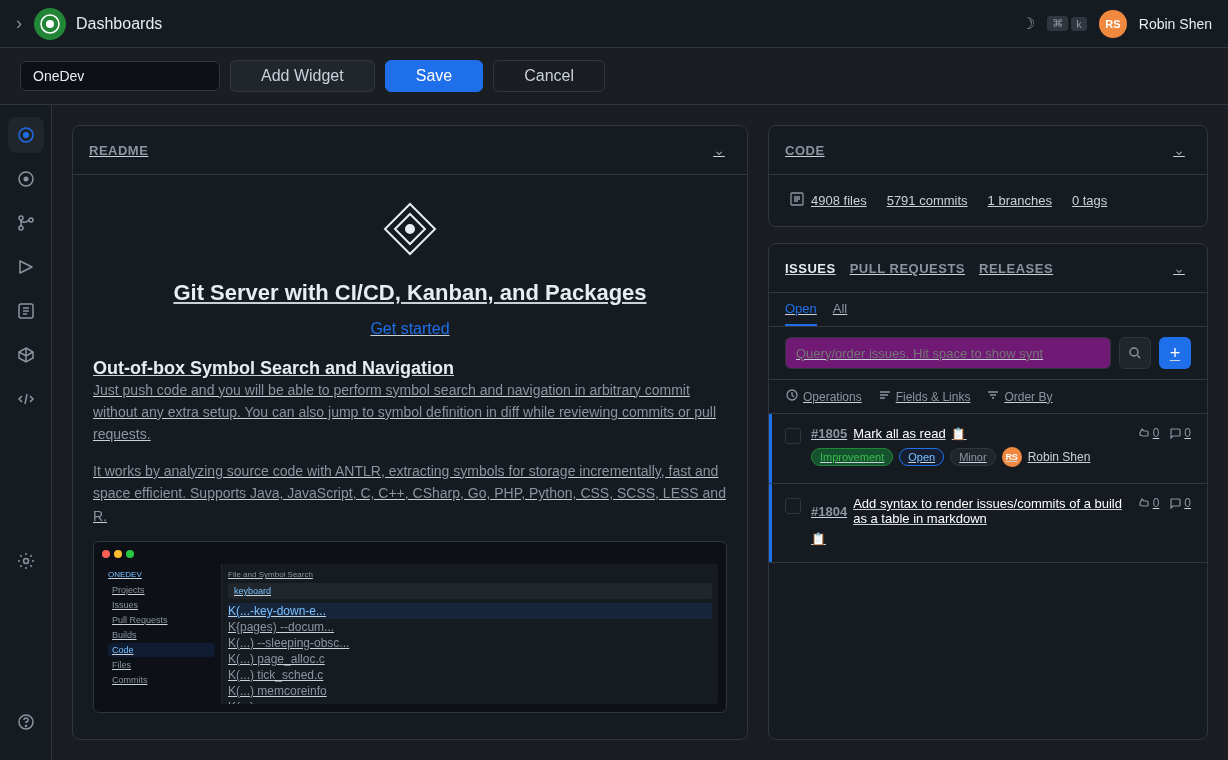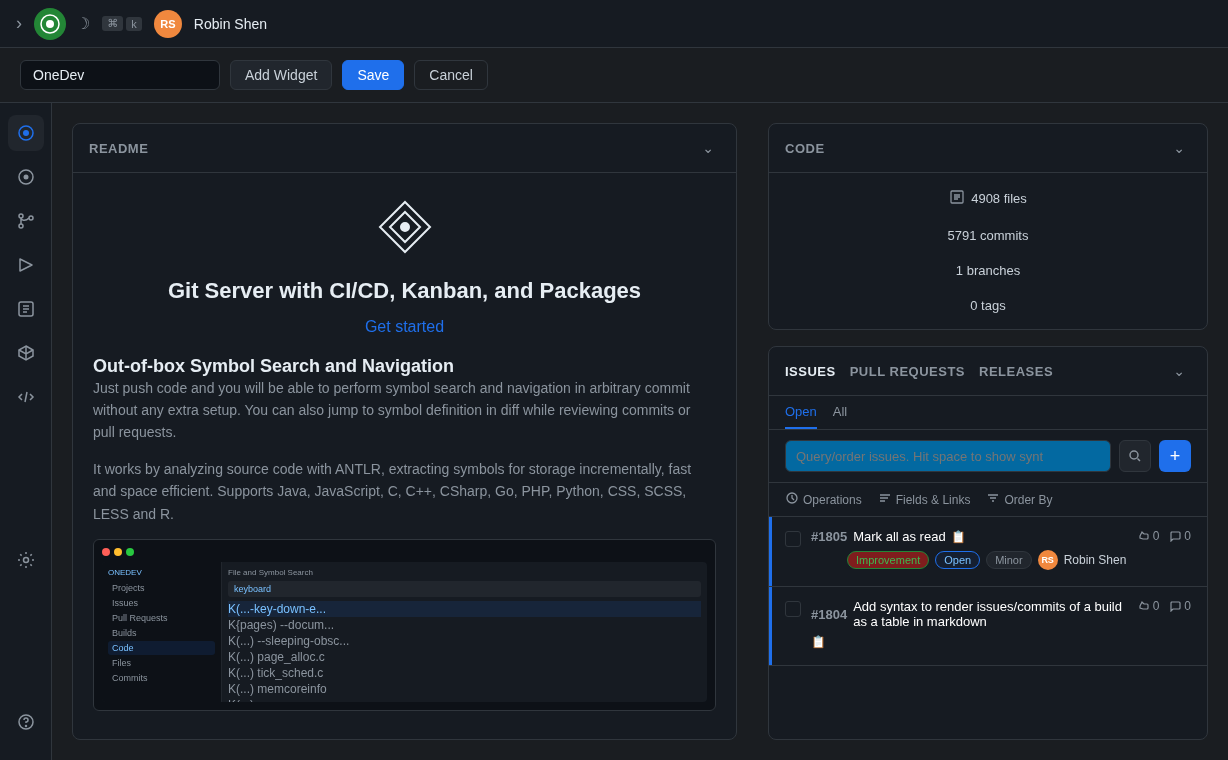--- a/index.html
+++ b/index.html
@@ -102,23 +102,23 @@
       background: #0d1117;
       border: 1px solid #30363d;
       border-radius: 6px;
       padding: 6px 12px;
       color: #e6edf3;
       font-size: 14px;
       width: 200px;
       outline: none;
     }
     .btn {
-      padding: 6px 14px;
+      padding: 6px 30px;
       border-radius: 6px;
-      font-size: 14px;
+      font-size: 16px;
       cursor: pointer;
       border: 1px solid #30363d;
     }
     .btn-default {
       background: #21262d;
       color: #c9d1d9;
       border-color: #30363d;
     }
     .btn-primary {
       background: #1f6feb;
@@ -169,21 +169,22 @@
     .sidebar-bottom {
       margin-top: auto;
     }
 
     
     .content-area {
       flex: 1;
       padding: 20px;
       overflow: auto;
       display: flex;
-      gap: 31px;
+      gap: 20px;
+      text-decoration: underline;
     }
 
     
     .readme-panel {
       flex: 1;
       background: #161b22;
       border: 1px solid #30363d;
       border-radius: 8px;
       overflow: hidden;
       display: flex;
@@ -340,21 +341,20 @@
       border: 1px solid #30363d;
       border-radius: 8px;
       overflow: hidden;
     }
 
     .code-stats {
       display: flex;
       align-items: center;
       gap: 20px;
       padding: 16px 20px;
-      flex-direction: column;
     }
     .stat-item {
       display: flex;
       align-items: center;
       gap: 6px;
       font-size: 13px;
       color: #c9d1d9;
     }
     .stat-icon {
       color: #8b949e;
@@ -416,21 +416,21 @@
     }
 
     .issues-search-bar {
       display: flex;
       gap: 8px;
       padding: 10px 16px;
       border-bottom: 1px solid #30363d;
     }
     .issues-search-input {
       flex: 1;
-      background: #0369a1;
+      background: #701a75;
       border: 1px solid #30363d;
       border-radius: 6px;
       padding: 6px 10px;
       color: #c9d1d9;
       font-size: 13px;
       outline: none;
     }
     .search-btn {
       background: #21262d;
       border: 1px solid #30363d;
@@ -532,21 +532,21 @@
       align-items: center;
       gap: 6px;
       margin-bottom: 4px;
     }
     .badge {
       padding: 2px 8px;
       border-radius: 12px;
       font-size: 11px;
       font-weight: 500;
     }
-    .badge-improvement { background: #7f1d1d; color: #3fb950; border: 1px solid #238636; margin-left: 36px; }
+    .badge-improvement { background: #14532d; color: #3fb950; border: 1px solid #238636; }
     .badge-open { background: #0d419d20; color: #79c0ff; border: 1px solid #1f6feb; }
     .badge-minor { background: #6e767d20; color: #8b949e; border: 1px solid #30363d; }
     .issue-meta {
       font-size: 11px;
       color: #8b949e;
     }
     .issue-right {
       display: flex;
       flex-direction: column;
       align-items: flex-end;
@@ -592,20 +592,21 @@
 <body>
 
 <div class="top-nav">
   <span class="nav-toggle">›</span>
   <div class="nav-logo">
     <svg width="20" height="20" viewBox="0 0 20 20" fill="none">
       <circle cx="10" cy="10" r="9" stroke="white" stroke-width="1.5"></circle>
       <circle cx="10" cy="10" r="4" fill="white"></circle>
     </svg>
   </div>
+  <span class="nav-title">Dashboards</span>
   <div class="nav-right">
     <span class="moon-icon">☽</span>
     <div class="kbd-shortcut">
       <span class="kbd">⌘</span>
       <span class="kbd">k</span>
     </div>
     <div class="user-avatar">
       <span>RS</span>
     </div>
     <span class="user-name">Robin Shen</span>

